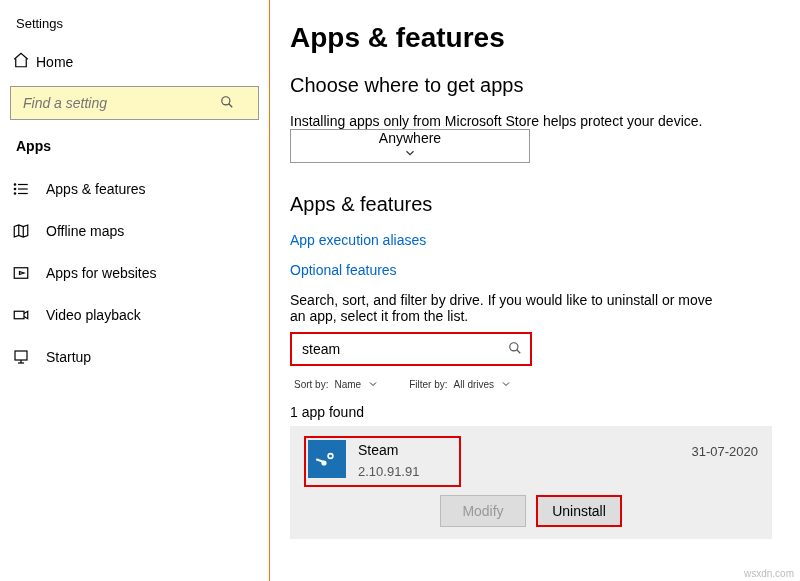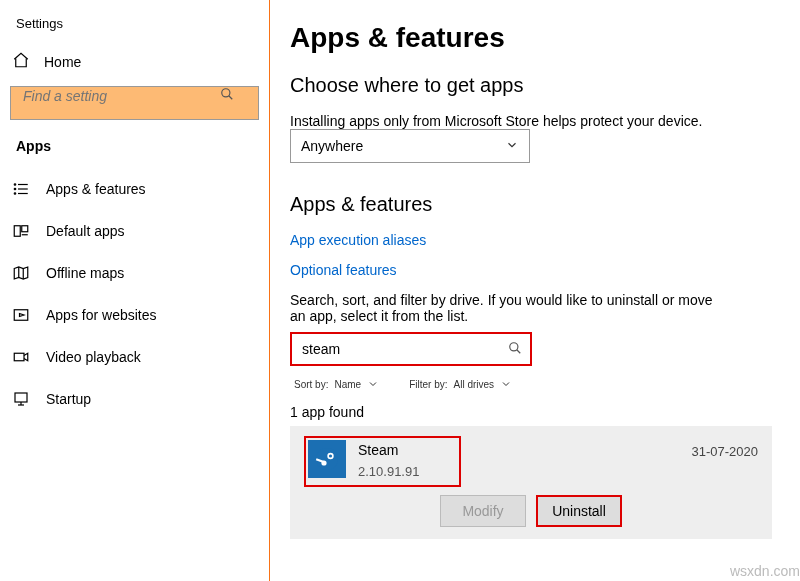--- a/index.html
+++ b/index.html
@@ -20,33 +20,33 @@
     background: #fff;
     border-right: 1px solid #f97316;
   }
   .settings-label {
     font-size: 13px;
     padding: 4px 6px 12px 6px;
   }
   .home-row {
     display: flex;
     align-items: center;
-    gap: 14px;
+    gap: 6px;
     padding: 8px 6px 14px 2px;
     cursor: pointer;
   }
   .home-row svg { flex: 0 0 auto; }
   .search-box {
     display: flex;
-    align-items: flex-start;
+    align-items: center;
     justify-content: space-between;
     border: 1px solid #999;
     height: 34px;
     padding: 0 24px 0 10px;
-    background: #fdba74;
+    background: #fef9c3;
     margin-bottom: 18px;
   }
   .search-box input {
     border: none;
     outline: none;
     font-size: 14px;
     width: 100%;
     font-style: italic;
     color: #666;
     background: transparent;
@@ -88,20 +88,21 @@
   .select-box {
     width: 240px;
     height: 34px;
     border: 1px solid #999;
     display: flex;
     align-items: center;
     justify-content: space-between;
     padding: 0 10px;
     cursor: pointer;
     margin-bottom: 30px;
+    flex-direction: column;
   }
   .link {
     color: #0066cc;
     cursor: pointer;
     margin-bottom: 14px;
     font-size: 14px;
   }
   .filter-help {
     font-size: 14px;
     margin: 8px 0 8px 0;
@@ -175,23 +176,23 @@
     display: flex;
     align-items: center;
     justify-content: center;
     font-size: 14px;
     cursor: pointer;
   }
   .btn.disabled { color: #999; cursor: default; }
   .btn.hl { border: 2px solid #d00; }
   .footer-attr {
     position: absolute;
-    right: 0;
+    right: 6px;
     bottom: 2px;
-    font-size: 14px;
+    font-size: 10px;
     color: #bbb;
   }
   svg.chev { stroke: #333; }
 </style>
 </head>
 <body>
 
 <div class="sidebar">
   <div class="settings-label">Settings</div>
 
@@ -224,30 +225,20 @@
           <line x1="8" y1="12" x2="21" y2="12"></line>
           <line x1="8" y1="18" x2="21" y2="18"></line>
         <circle cx="4" cy="6" r="1"></circle>
           <circle cx="4" cy="12" r="1"></circle>
           <circle cx="4" cy="18" r="1"></circle>
       </svg>
     </span>
     <span>Apps &amp; features</span>
   </div>
 
-  <div class="nav-item">
-    <span class="nav-icon">
-      <svg width="18" height="18" viewBox="0 0 24 24" fill="none" stroke="#000" stroke-width="1.6">
-        <rect x="3" y="5" width="8" height="14"></rect>
-          <rect x="13" y="5" width="8" height="8"></rect>
-          <line x1="13" y1="17" x2="21" y2="17"></line>
-      </svg>
-    </span>
-    <span>Default apps</span>
-  </div>
 
   <div class="nav-item">
     <span class="nav-icon">
       <svg width="18" height="18" viewBox="0 0 24 24" fill="none" stroke="#000" stroke-width="1.6">
         <path d="M3 6 L9 4 L15 6 L21 4 V18 L15 20 L9 18 L3 20 Z"></path>
           <line x1="9" y1="4" x2="9" y2="18"></line>
           <line x1="15" y1="6" x2="15" y2="20"></line>
       </svg>
     </span>
     <span>Offline maps</span>

